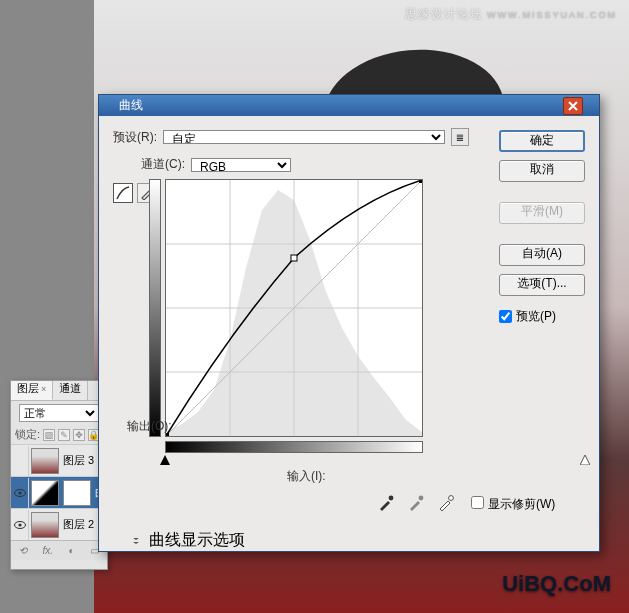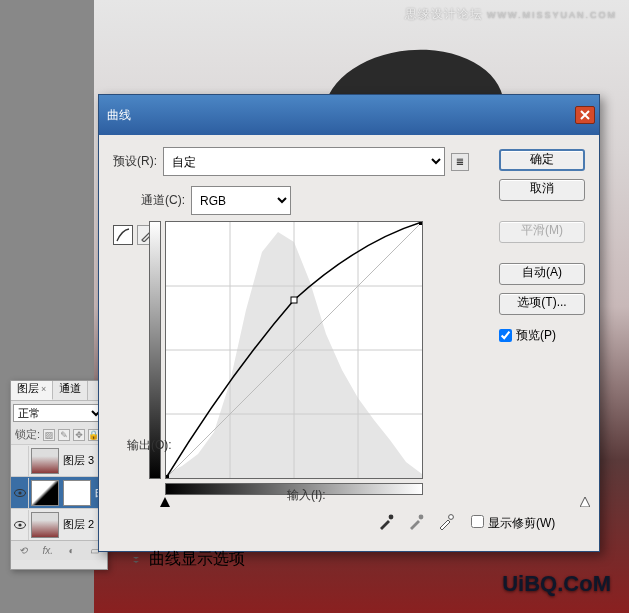--- a/index.html
+++ b/index.html
@@ -11,47 +11,47 @@
 .watermark-top { position: absolute; top: 6px; right: 12px; color: #eee; font-size: 12px; letter-spacing: 1px; text-shadow: 0 0 2px rgba(0,0,0,.4); }
 .watermark-top .sub { font-size: 9px; color: #ccc; letter-spacing: 2px; }
 .watermark-bottom { position: absolute; bottom: 16px; right: 18px; color: #0f172a; font-size: 22px; font-weight: bold; text-shadow: 0 1px 3px rgba(0,0,0,.6); }
 
 
 .layers-panel { position: absolute; left: 10px; top: 380px; width: 98px; height: 190px; background: #e4e4e4; border: 1px solid #999; box-shadow: 2px 2px 6px rgba(0,0,0,.3); font-size: 11px; }
 .lp-tabs { display: flex; height: 20px; border-bottom: 1px solid #bbb; }
 .lp-tab { padding: 0 6px; background: #e8e8e8; border-right: 1px solid #bbb; position: relative; }
 .lp-tab.active { background: #f4f4f4; border-bottom: 1px solid #f4f4f4; }
 .lp-tab-close { font-size: 9px; margin-left: 2px; color: #777; }
-.lp-row1 { display: flex; align-items: center; padding: 3px 2px; gap: 4px; }
+.lp-row1 { display: flex; align-items: center; padding: 3px 8px; gap: 4px; }
 .lp-select { flex: 1; height: 18px; font-size: 11px; border: 1px solid #999; background: #fff; }
 .lp-lock { display: flex; align-items: center; gap: 3px; padding: 2px 4px; color: #555; }
 .lp-lock .ico { width: 12px; height: 12px; border: 1px solid #aaa; background: #eee; font-size: 9px; display: flex; align-items: center; justify-content: center; color: #888; }
 .lp-layers { height: 96px; overflow: hidden; background: #e8e8e8; }
 .lp-layer { display: flex; align-items: center; height: 32px; border-top: 1px solid #ccc; }
 .lp-layer.selected { background: #3a6ea5; color: #fff; }
 .lp-eye { width: 18px; height: 30px; border-right: 1px solid #ccc; display:flex;align-items:center;justify-content:center; }
 .lp-eye svg { width: 12px; height: 8px; }
 .lp-thumb { width: 28px; height: 26px; margin: 0 2px; border: 1px solid #888; background: #fff; }
 .lp-thumb.curves { background: linear-gradient(135deg, #fff 45%, #000 55%); position: relative; }
 .lp-thumb.photo { background: linear-gradient(180deg, #ddd 30%, #8a3a3a 100%); }
 .lp-name { flex: 1; padding-left: 2px; white-space: nowrap; overflow: hidden; }
 .lp-footer { display: flex; align-items: center; justify-content: space-around; height: 20px; border-top: 1px solid #bbb; background: #e0e0e0; color: #777; }
 .lp-footer .f-ico { font-size: 10px; font-style: italic; }
 
 
 .dialog { position: absolute; left: 98px; top: 94px; width: 502px; height: 458px; background: #eceae8; border: 1px solid #2a4d7a; box-shadow: 4px 4px 10px rgba(0,0,0,.4); }
-.dlg-title { height: 40px; background: linear-gradient(180deg, #4b86c5 0%, #2d5ea0 100%); display: flex; align-items: center; padding: 0 4px; color: #fff; font-size: 12px; }
+.dlg-title { height: 21px; background: linear-gradient(180deg, #4b86c5 0%, #2d5ea0 100%); display: flex; align-items: center; padding: 0 16px; color: #fff; font-size: 12px; }
 .dlg-title span { flex: 1; padding-left: 4px; }
 .dlg-close { width: 20px; height: 18px; background: #d44a2a; border: 1px solid #7a2a18; border-radius: 2px; display: flex; align-items: center; justify-content: center; }
 .dlg-close svg { width: 10px; height: 10px; }
 .dlg-body { position: relative; padding: 12px 14px; height: 436px; }
 
 .row-preset { display: flex; align-items: center; gap: 6px; margin-bottom: 10px; }
 .lbl { font-size: 12px; color: #333; }
-.sel { height: 29px; border: 1px solid #888; background: #fff; font-size: 12px; padding: 0 4px; }
+.sel { height: 14px; border: 1px solid #888; background: #fff; font-size: 12px; padding: 0 4px; }
 .sel-preset { width: 282px; }
 .menu-btn { width: 18px; height: 18px; border: 1px solid #999; background: #e8e8e8; font-size: 10px; display:flex;align-items:center;justify-content:center; }
 
 .row-channel { display: flex; align-items: center; gap: 6px; margin-bottom: 8px; margin-left: 28px; }
 .sel-channel { width: 100px; }
 
 .curve-area-wrap { display: flex; }
 .curve-left-tools { width: 48px; padding-top: 2px; display: flex; gap: 4px; }
 .tool-btn { width: 20px; height: 20px; border: 1px solid #999; background: #efefef; display:flex;align-items:center;justify-content:center; }
 .tool-btn.active { background: #fff; border-color: #555; }

